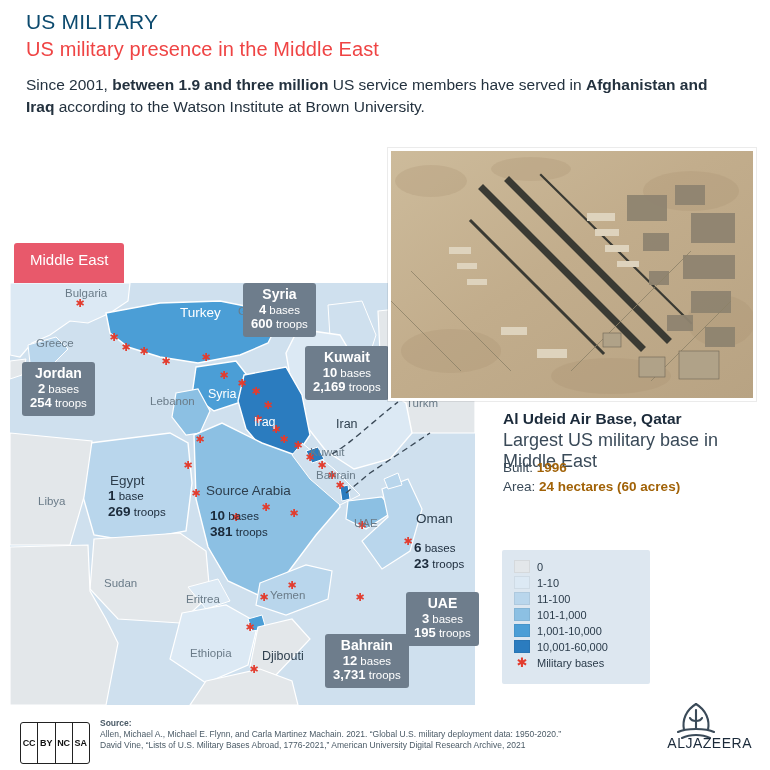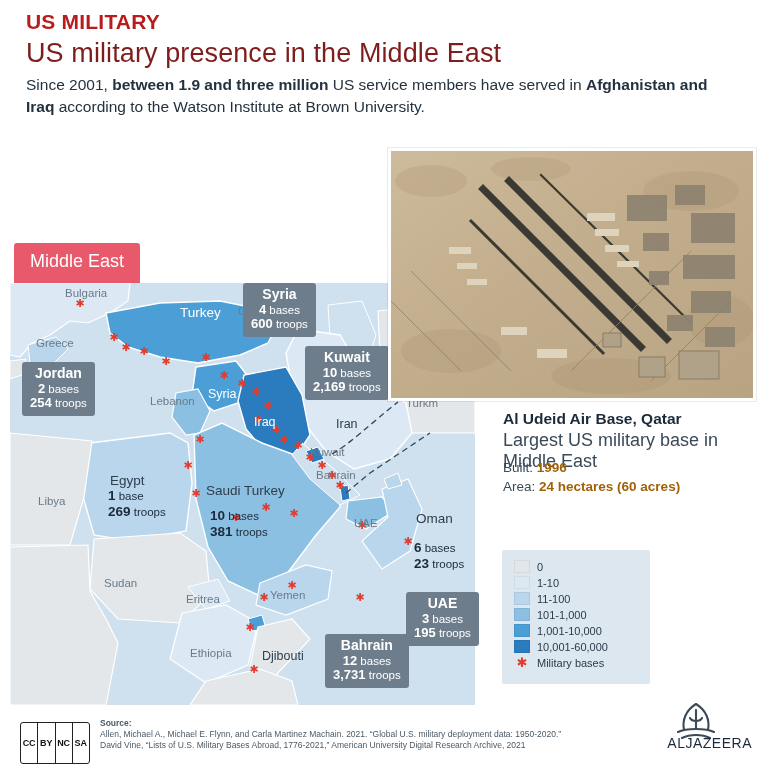--- a/index.html
+++ b/index.html
@@ -8,39 +8,39 @@
     width:770px; height:770px;
     background:#ffffff;
     font-family:"Liberation Sans", sans-serif;
     position:relative;
     overflow:hidden;
     color:#1b2a3a;
   }
   
   .kicker {
     position:absolute; left:26px; top:10px;
-    font-size:21px; font-weight:bold; letter-spacing:0.2px;
-    color:#b91c1c;
+    font-size:21px; font-weight:normal; letter-spacing:0.2px;
+    color:#0c4a6e;
   }
   .headline {
     position:absolute; left:26px; top:38px;
-    font-size:27px; color:#7f1d1d; font-weight:normal;
+    font-size:20px; color:#ef4444; font-weight:normal;
     letter-spacing:0.1px;
   }
   .standfirst {
     position:absolute; left:26px; top:74px; width:700px;
     font-size:15.5px; line-height:22px; color:#24323f;
   }
   .standfirst b { font-weight:bold;margin-top:8px; }
 
   
   .me-tag {
     position:absolute; left:14px; top:243px;
     background:#e8596b; color:#fff;
-    font-size:18px; padding:8px 16px 24px 16px;
+    font-size:15px; padding:8px 16px 24px 16px;
     border-radius:3px;
   }
 
   
   .map-panel {
     position:absolute; left:10px; top:283px;
     width:465px; height:422px;
     background:#cfe0ee;
     overflow:hidden;
   }
@@ -282,21 +282,21 @@
   <div class="map-label country-white" style="left:198px; top:104px;">Syria</div>
   <div class="map-label country-white" style="left:244px; top:132px;">Iraq</div>
   <div class="map-label country-dark" style="left:326px; top:134px;">Iran</div>
   <div class="map-label" style="left:396px; top:114px;">Turkm</div>
   <div class="map-label" style="left:300px; top:163px;">Kuwait</div>
   <div class="map-label" style="left:306px; top:186px;">Bahrain</div>
   <div class="map-label" style="left:344px; top:234px;">UAE</div>
   <div class="map-label country-dark big" style="left:406px; top:228px;">Oman</div>
   <div class="map-label" style="left:28px;  top:212px;">Libya</div>
   <div class="map-label country-dark big" style="left:100px; top:190px;">Egypt</div>
-  <div class="map-label country-dark big" style="left:196px; top:200px;">Saudi Turkey</div>
+  <div class="map-label country-dark big" style="left:196px; top:200px;">Source Arabia</div>
   <div class="map-label" style="left:94px;  top:294px;">Sudan</div>
   <div class="map-label" style="left:176px; top:310px;">Eritrea</div>
   <div class="map-label" style="left:260px; top:306px;">Yemen</div>
   <div class="map-label" style="left:180px; top:364px;">Ethiopia</div>
   <div class="map-label country-dark" style="left:252px; top:366px;">Djibouti</div>
 </div>
 
 <div class="callout" style="left:243px; top:283px;">
   <span class="c-name">Syria</span>
   <span class="c-line"><b>4</b> <span>bases</span></span>

